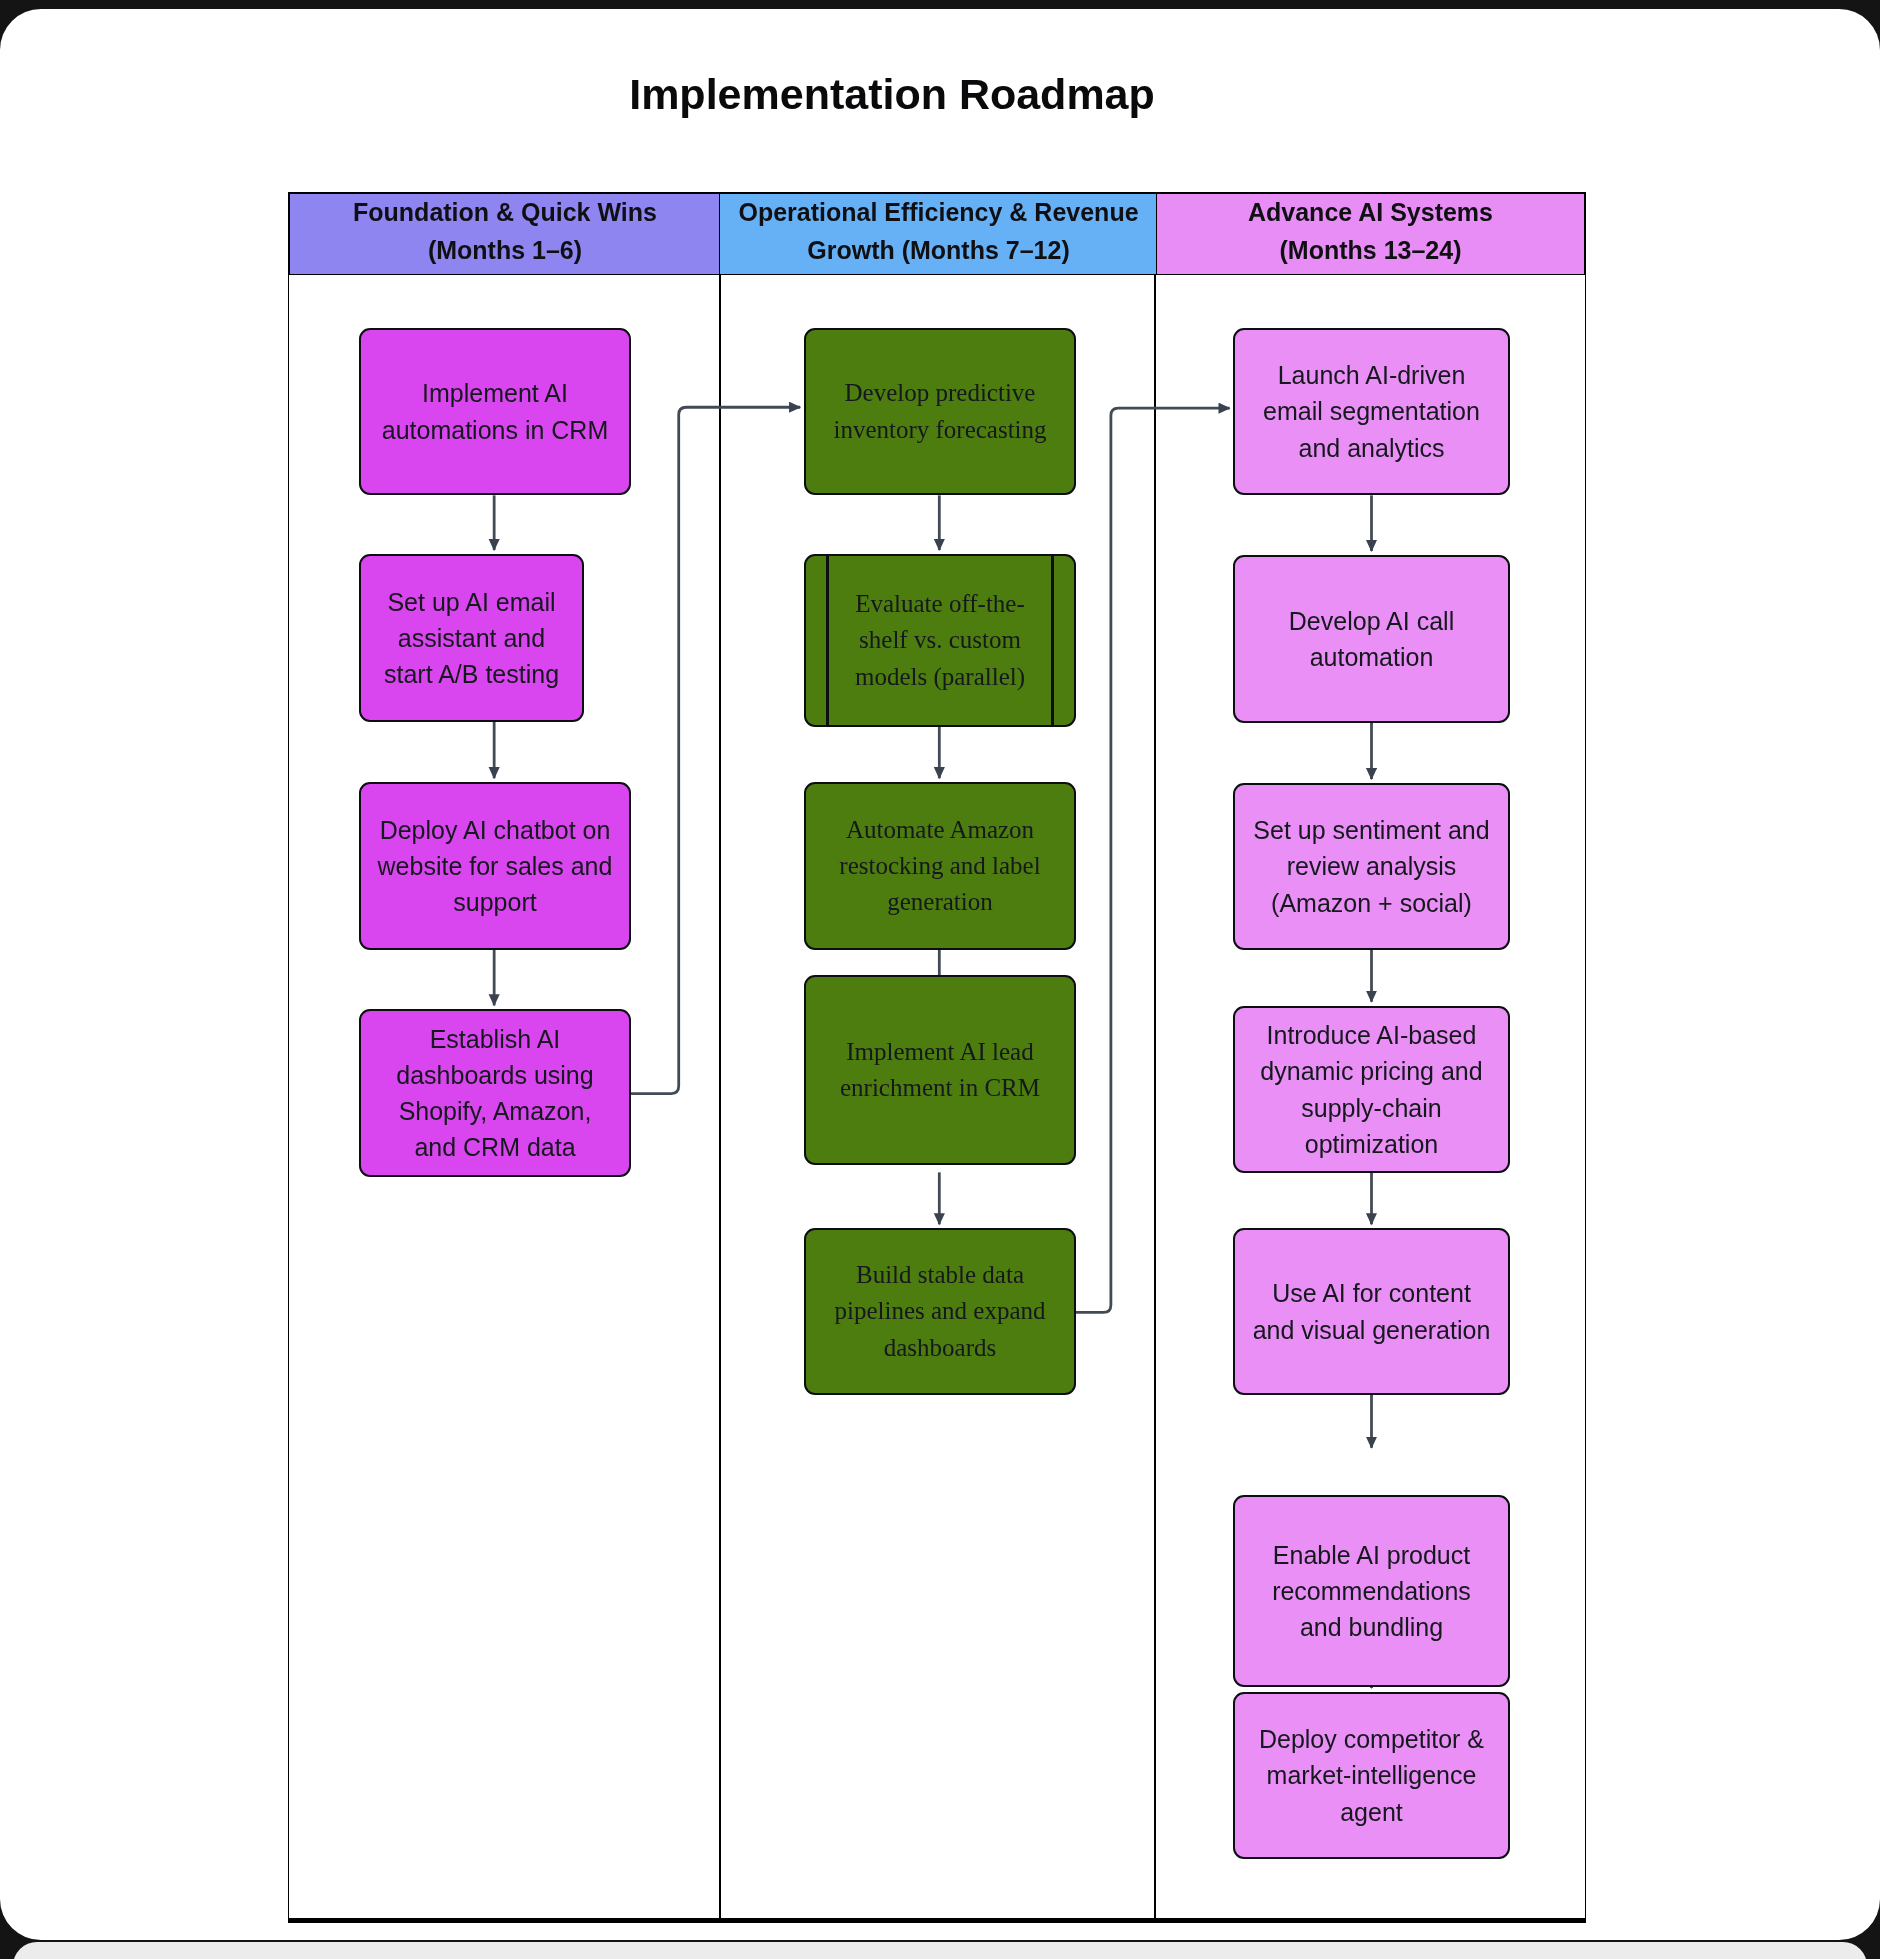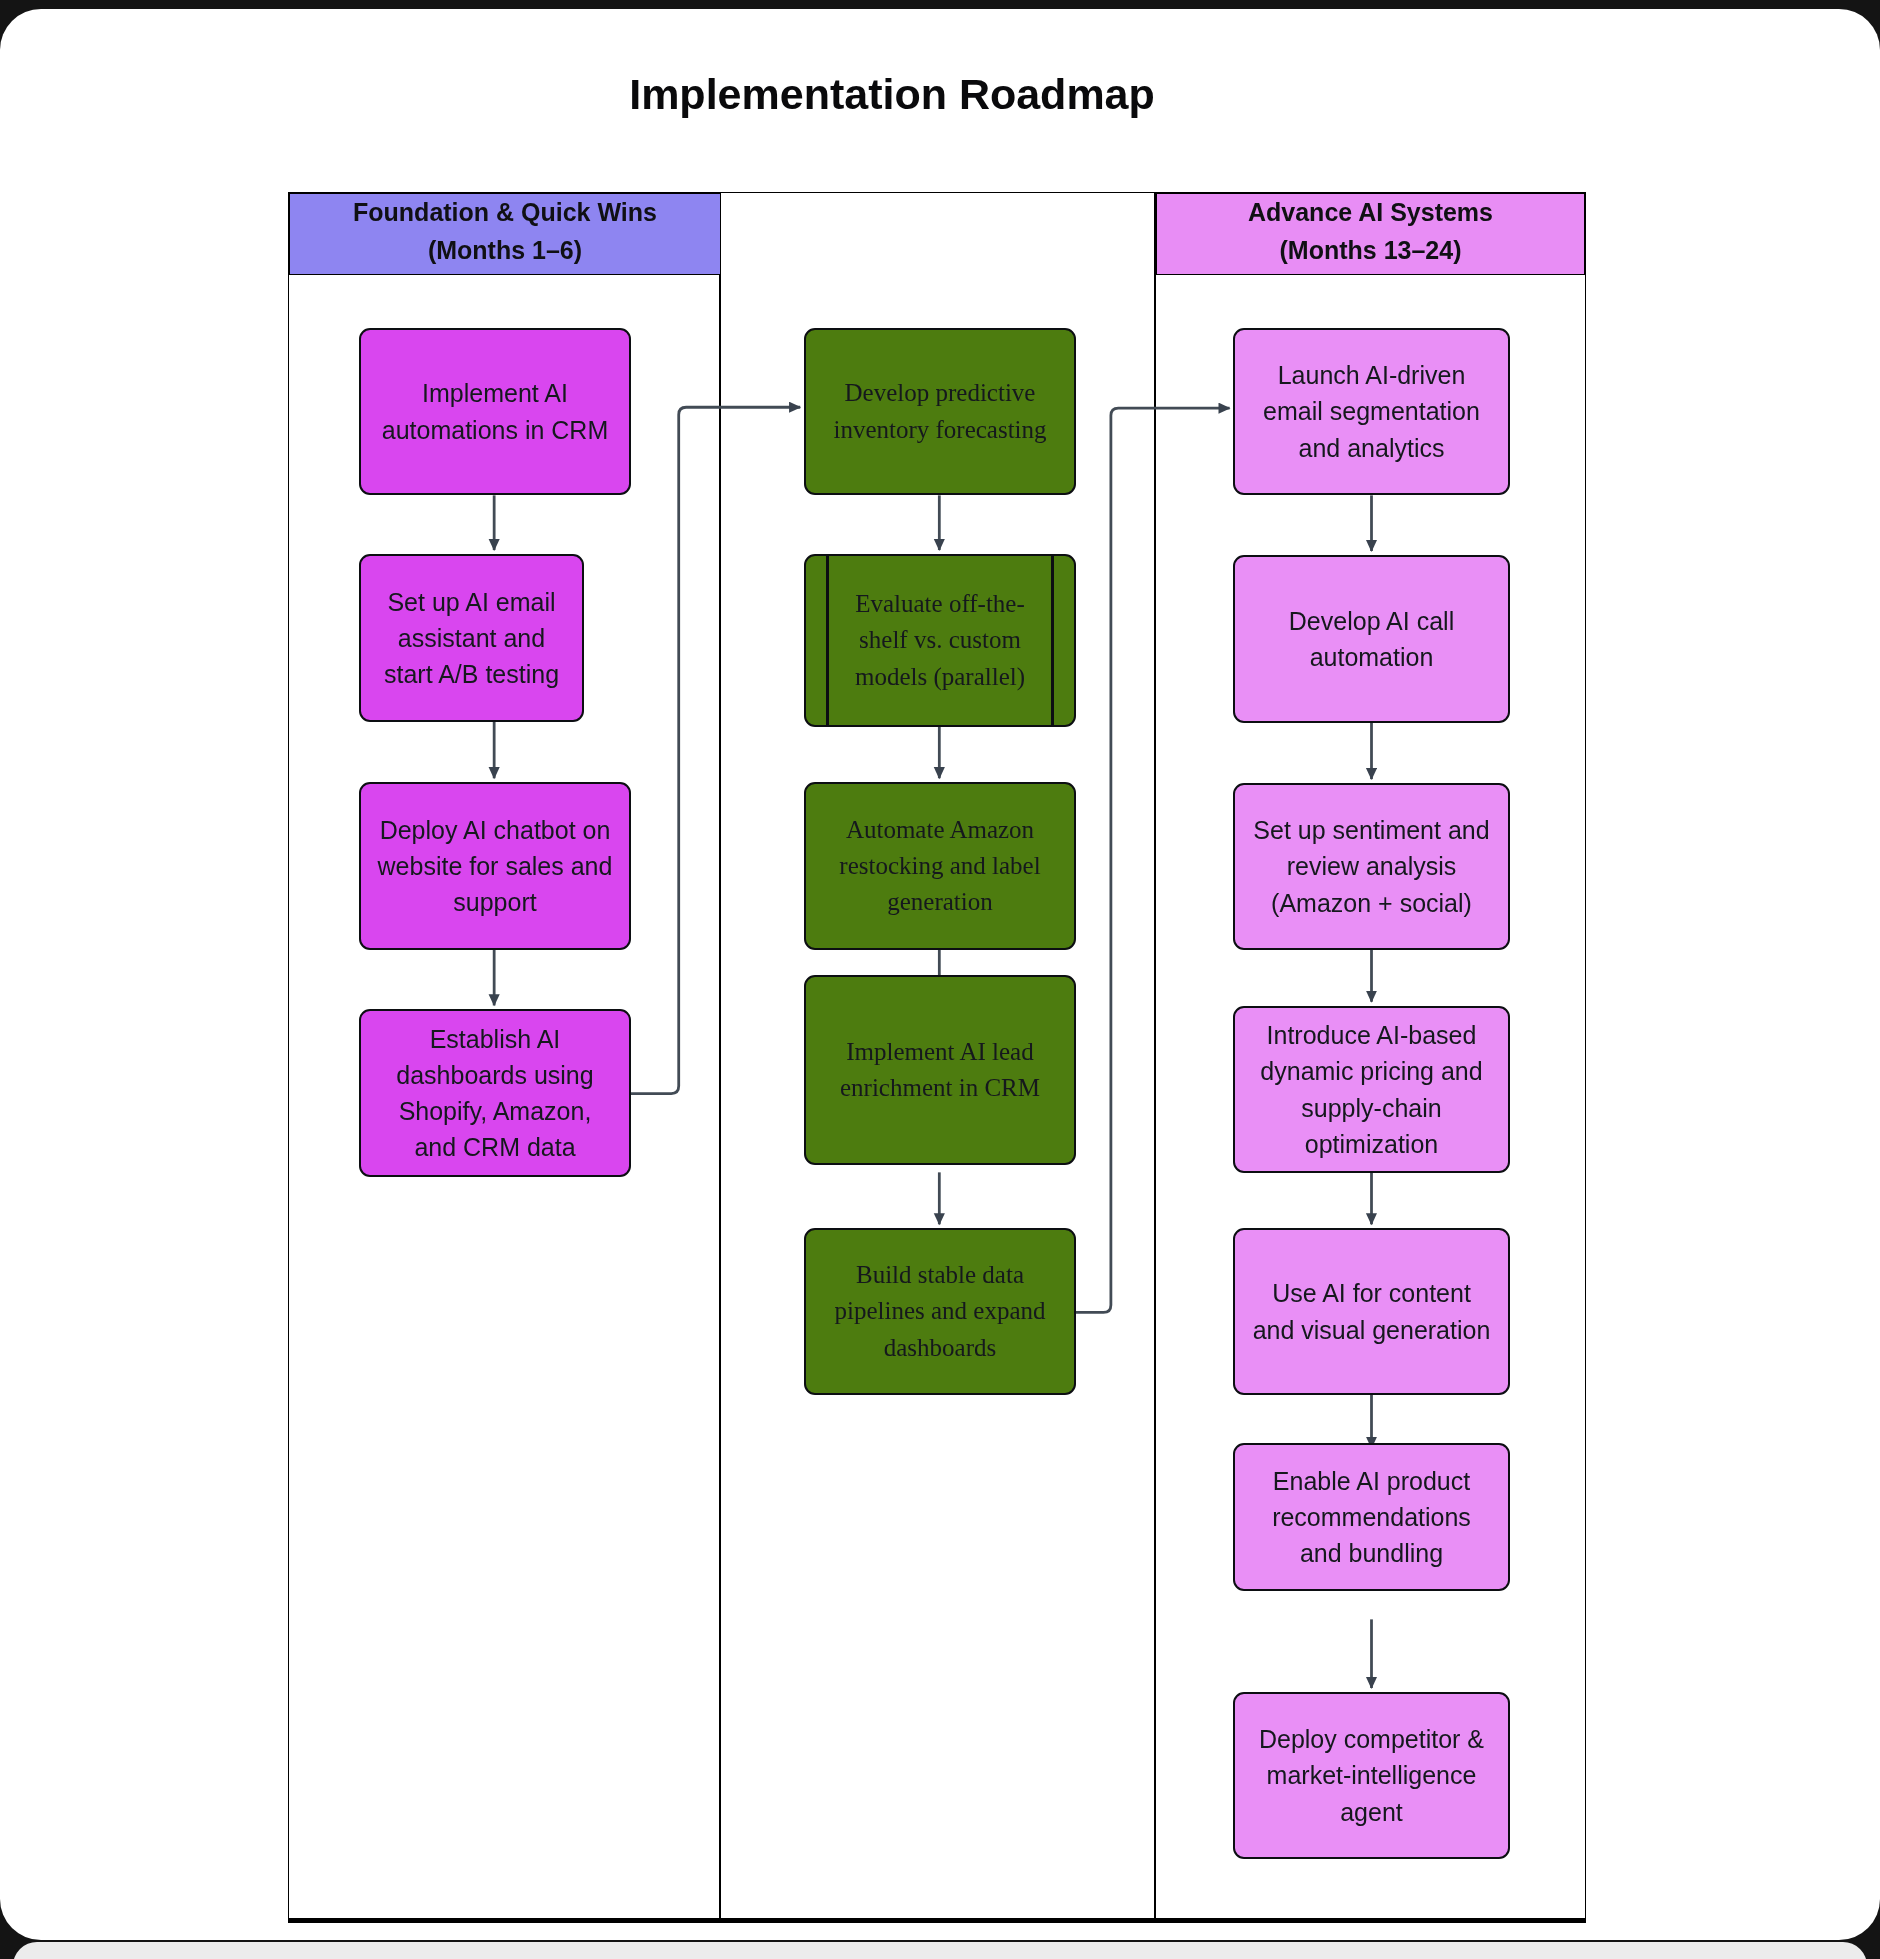--- a/index.html
+++ b/index.html
@@ -41,20 +41,24 @@
     <h1 class="title">Implementation Roadmap</h1>
 
     <div class="chart">
 
       <div class="lane-div" style="left:430px"></div>
       <div class="lane-div" style="left:865px"></div>
 
       <div class="hd hd1">
         <div>Foundation &amp; Quick Wins</div>
         <div>(Months 1–6)</div>
+      </div>
+      <div class="hd hd2">
+        <div>Operational Efficiency &amp; Revenue</div>
+        <div>Growth (Months 7–12)</div>
       </div>
       <div class="hd hd3">
         <div>Advance AI Systems</div>
         <div>(Months 13–24)</div>
       </div>
 
       <svg class="wires" viewBox="0 0 1397 1860">
         <defs>
           <marker id="ah" markerUnits="userSpaceOnUse" markerWidth="18" markerHeight="18" refX="12" refY="6" orient="auto">
             <path d="M0,0 L13,6 L0,12 Z" fill="#39424e"></path>
@@ -123,21 +127,21 @@
       </div>
       <div class="node fill3" style="left:944px;top:590px;width:277px;height:167px">
         <span>Set up sentiment and review analysis (Amazon + social)</span>
       </div>
       <div class="node fill3" style="left:944px;top:813px;width:277px;height:167px">
         <span>Introduce AI-based dynamic pricing and supply-chain optimization</span>
       </div>
       <div class="node fill3" style="left:944px;top:1035px;width:277px;height:167px">
         <span>Use AI for content and visual generation</span>
       </div>
-      <div class="node fill3" style="left:944px;top:1250px;width:277px;height:148px">
+      <div class="node fill3" style="left:944px;top:1302px;width:277px;height:192px">
         <span>Enable AI product recommendations and bundling</span>
       </div>
       <div class="node fill3" style="left:944px;top:1499px;width:277px;height:167px">
         <span>Deploy competitor &amp; market-intelligence agent</span>
       </div>
 
     </div>
   </div>
 
   <div class="bottom-bar"></div>

